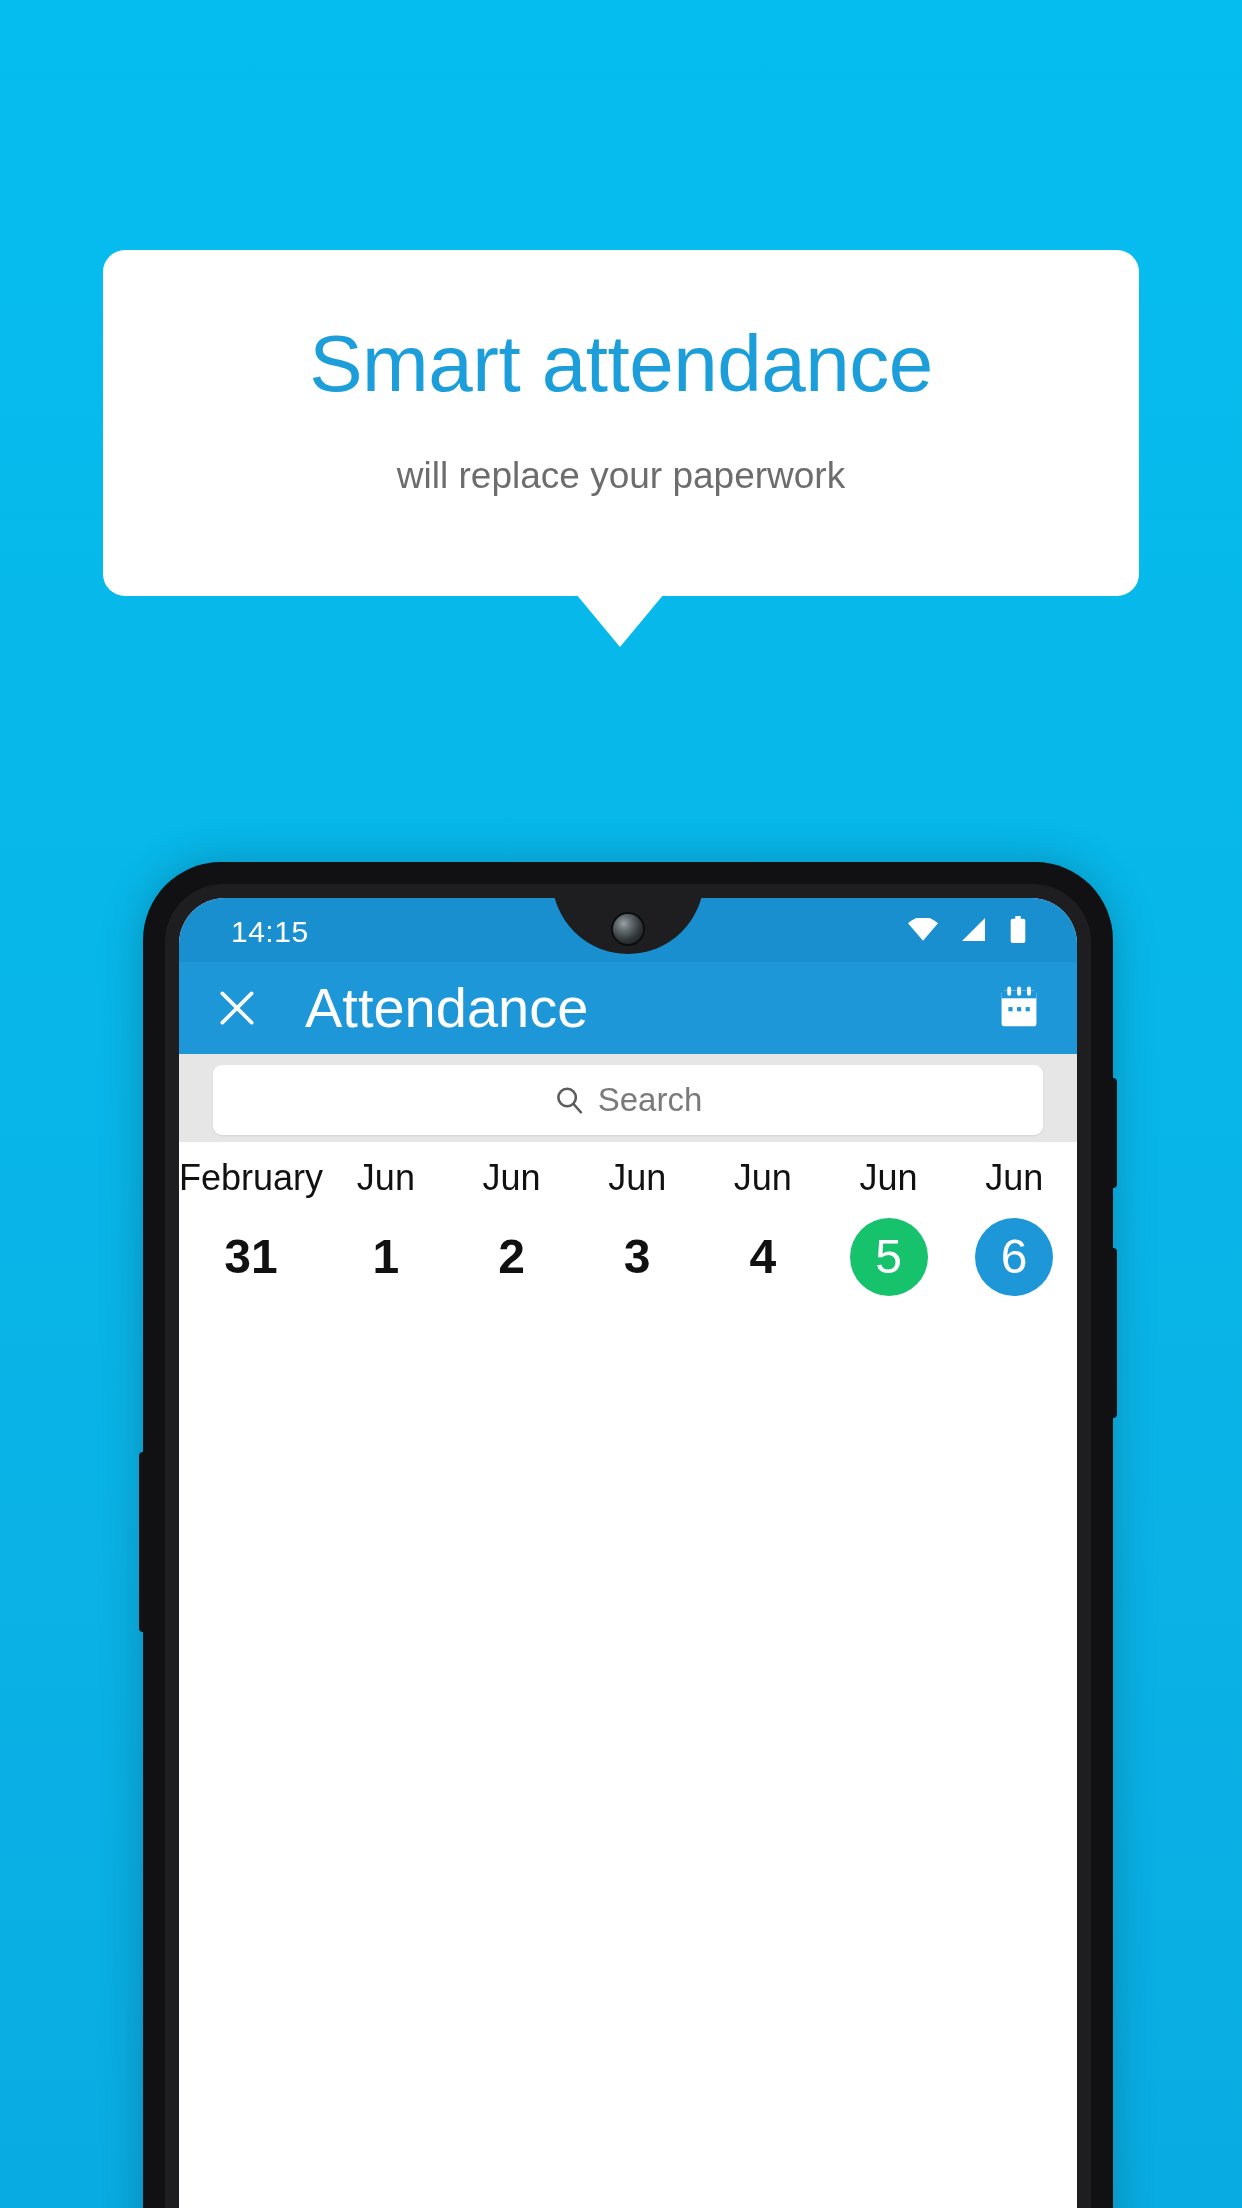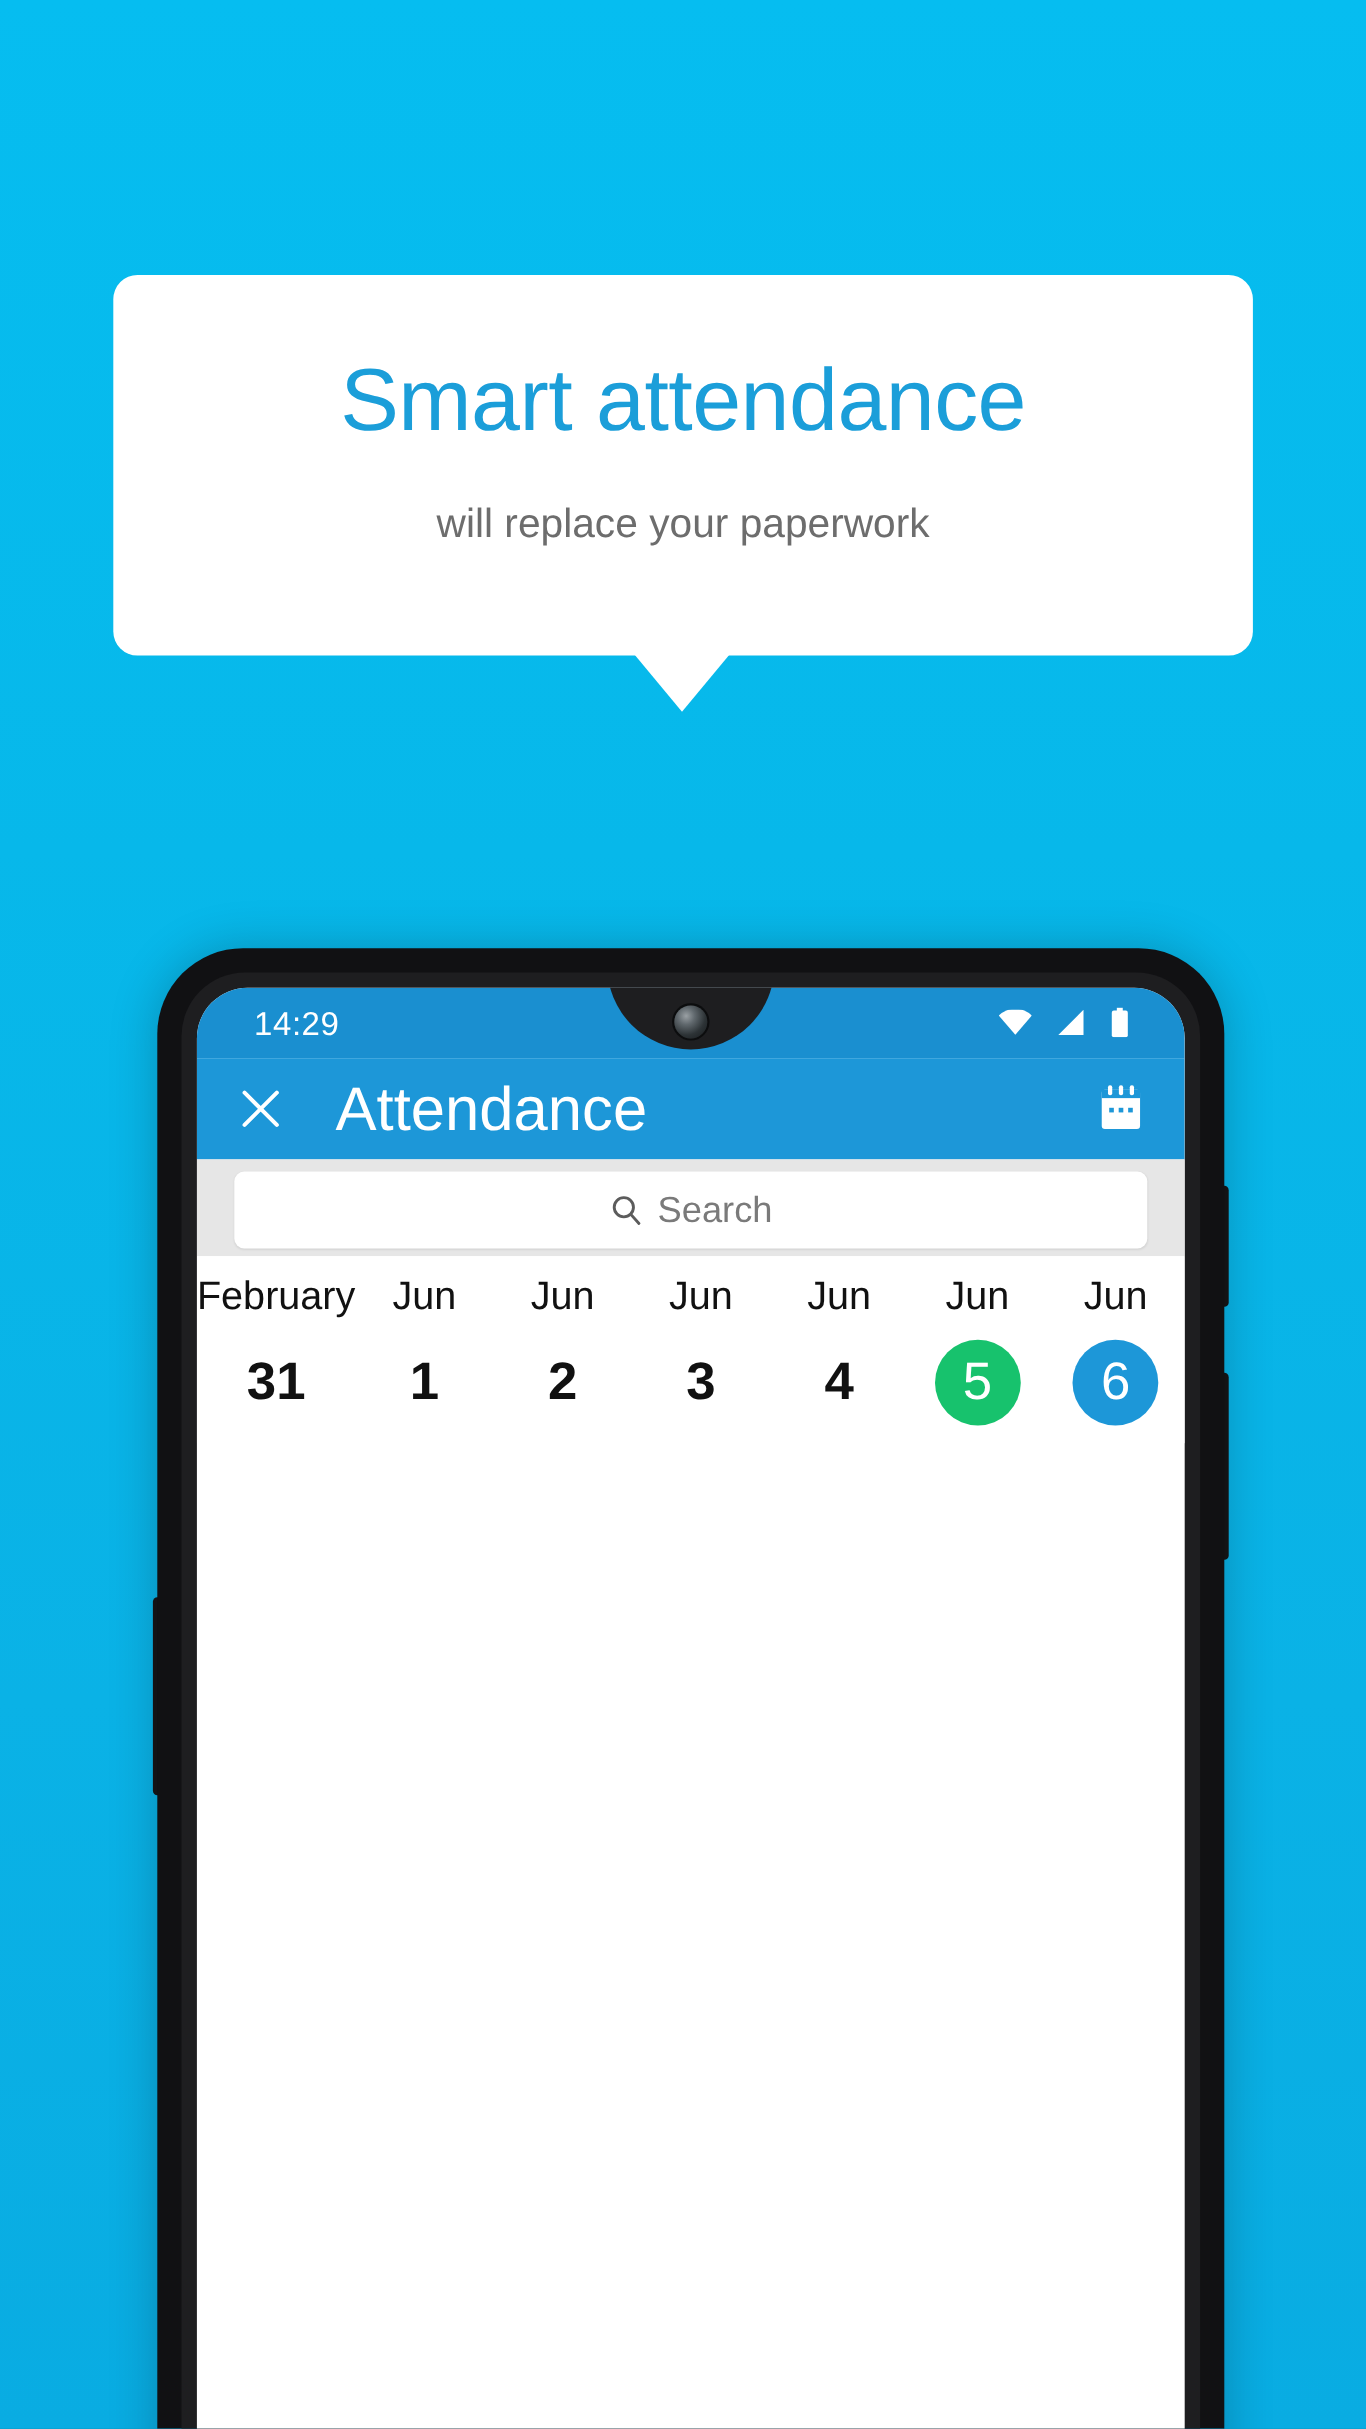--- a/index.html
+++ b/index.html
@@ -227,21 +227,21 @@
 
   <div class="side-btn right-a"></div>
   <div class="side-btn right-b"></div>
   <div class="side-btn left-a"></div>
 
   <div class="phone">
     <div class="phone-inner">
       <div class="screen">
 
         <div class="statusbar">
-          <div class="status-time">14:29</div>
+          <div class="status-time">14:15</div>
           <div class="status-icons">
             <svg class="ico-wifi" viewBox="0 0 24 18">
               <path d="M12 18 L0 4 A17 17 0 0 1 24 4 Z" fill="#ffffff"></path>
             </svg>
             <svg class="ico-sig" viewBox="0 0 20 18">
               <path d="M19 0 L19 18 L1 18 Z" fill="#ffffff"></path>
             </svg>
             <svg class="ico-bat" viewBox="0 0 12 20">
               <rect x="4" y="0" width="4" height="2.4" fill="#ffffff"></rect>
               <rect x="0.6" y="2" width="10.8" height="18" rx="1.4" fill="#ffffff"></rect>

